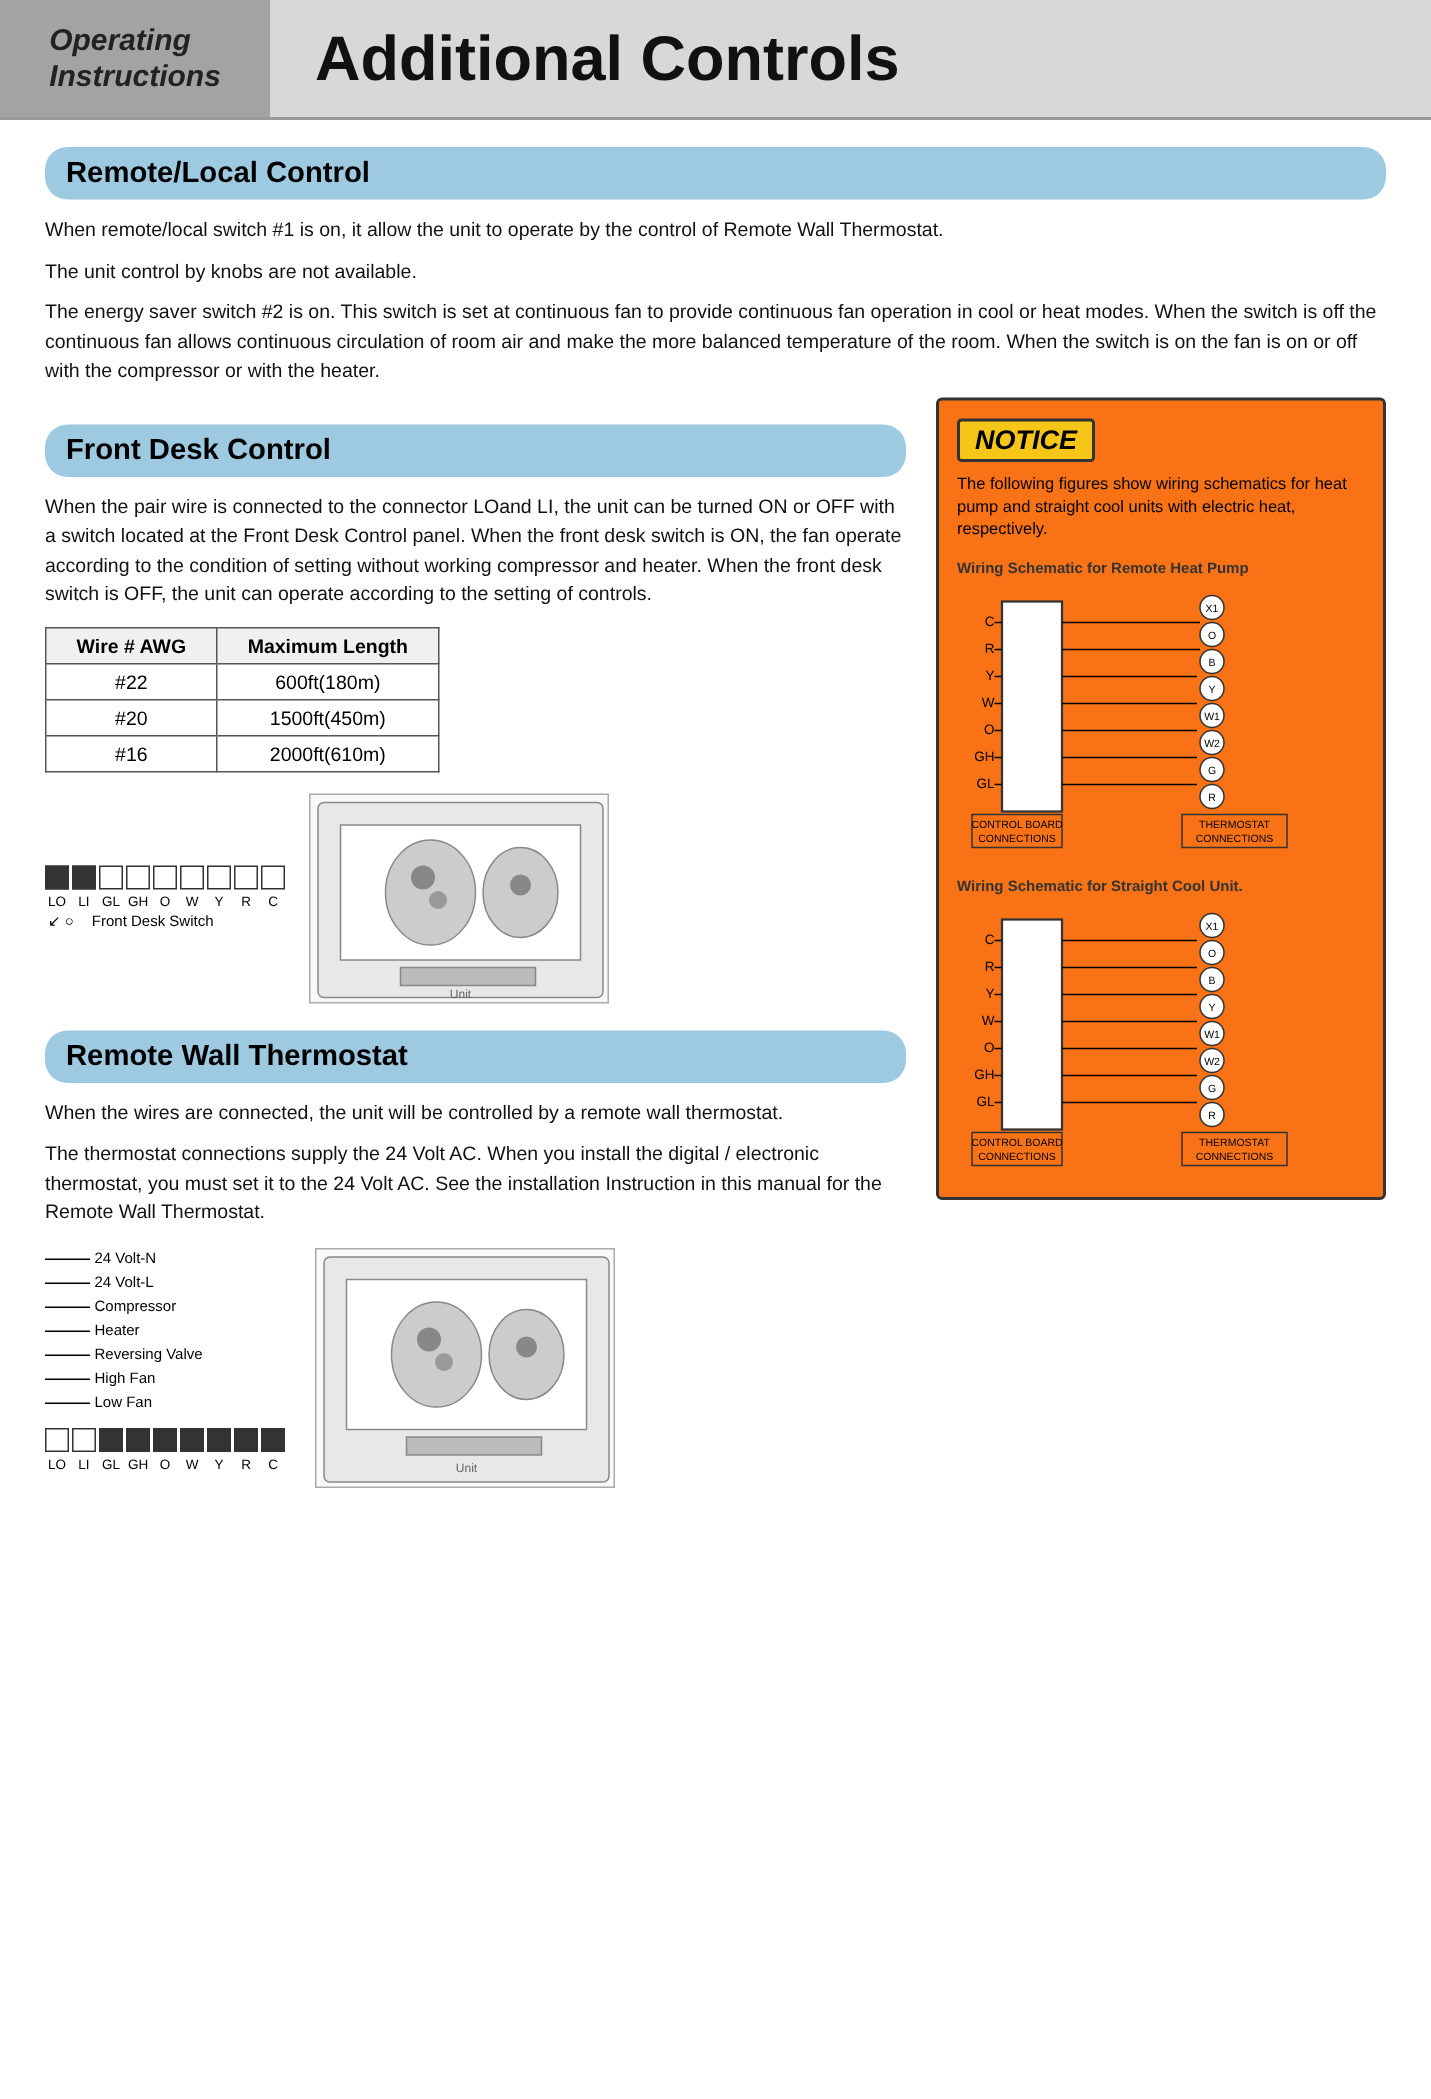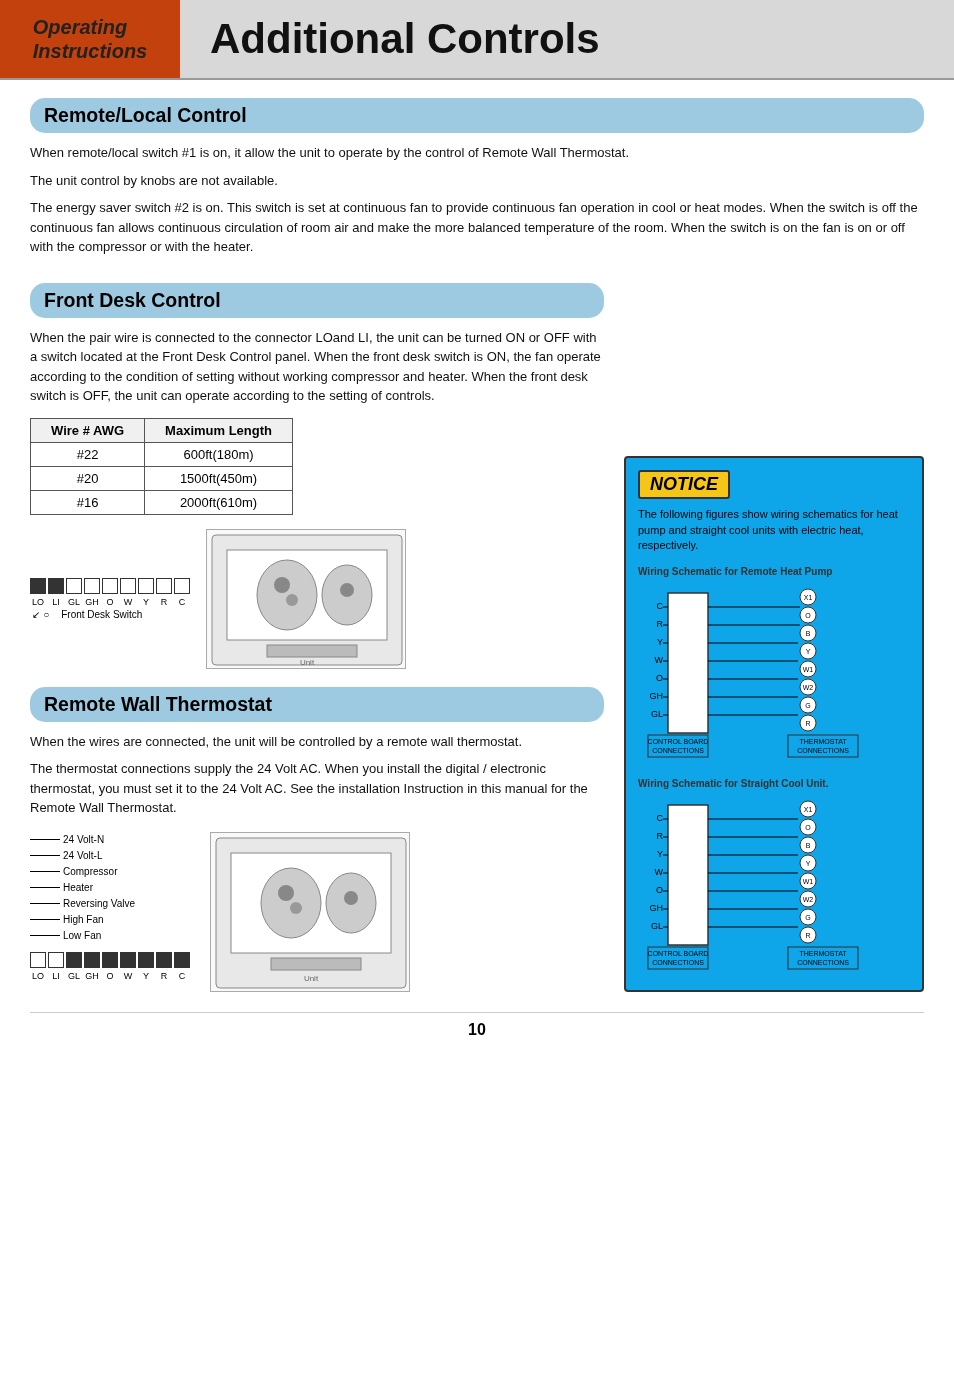--- a/index.html
+++ b/index.html
@@ -14,21 +14,21 @@
 
     
     .header {
       display: flex;
       align-items: stretch;
       background: #d0d0d0;
       border-bottom: 2px solid #999;
       min-height: 80px;
     }
     .header-left {
-      background: #c2410c;
+      background: #a3a3a3;
       padding: 12px 16px;
       width: 180px;
       display: flex;
       align-items: center;
       justify-content: center;
     }
     .header-left .operating {
       font-style: italic;
       font-weight: bold;
       font-size: 20px;
@@ -64,21 +64,21 @@
       font-size: 13px;
       line-height: 1.5;
       margin-bottom: 8px;
       color: #111;
     }
 
     
     .two-col {
       display: flex;
       gap: 20px;
-      align-items: flex-end;
+      align-items: flex-start;
     }
     .left-col {
       flex: 1;
     }
     .right-col {
       width: 300px;
     }
 
     
     .wire-table {
@@ -137,22 +137,22 @@
       margin-top: 2px;
       font-size: 10px;
       gap: 4px;
     }
 
     
     .notice-box {
       border: 2px solid #333;
       border-radius: 4px;
       padding: 12px;
-      background: #0ea5e9;
-      margin-top: 16px;
+      background: #f97316;
+      margin-top: 0;
     }
     .notice-title {
       font-size: 18px;
       font-weight: bold;
       font-style: italic;
       background: #f5c518;
       border: 2px solid #333;
       border-radius: 3px;
       display: inline-block;
       padding: 2px 10px;
@@ -497,15 +497,14 @@
             <text x="40" y="170" text-anchor="middle" font-size="7" fill="#000">CONNECTIONS</text>
             <rect x="150" y="152" width="70" height="22" fill="none" stroke="#333"></rect>
             <text x="185" y="161" text-anchor="middle" font-size="7" fill="#000">THERMOSTAT</text>
             <text x="185" y="170" text-anchor="middle" font-size="7" fill="#000">CONNECTIONS</text>
           </svg>
         </div>
       </div>
     </div>
   </div>
 
-  <div class="page-number">10</div>
 
 </div>
 
 </body></html>

